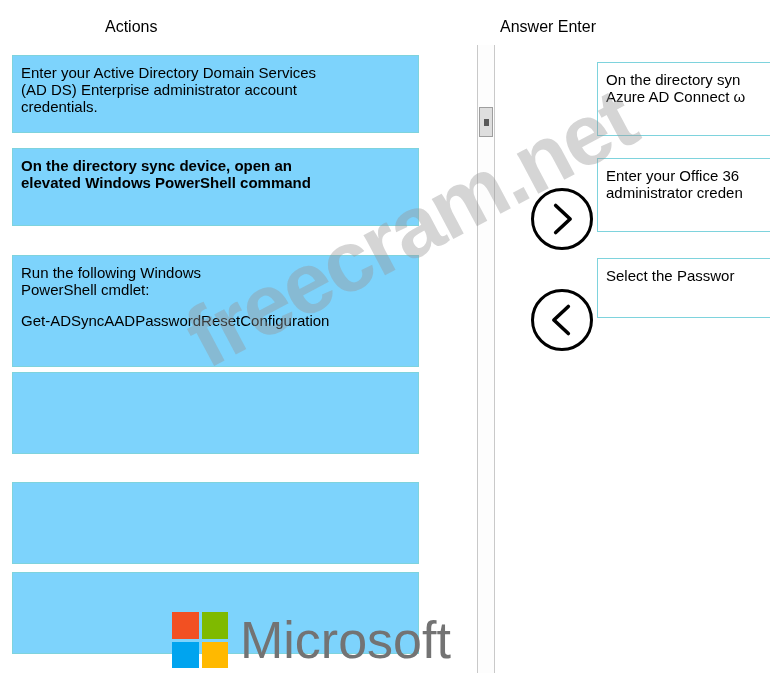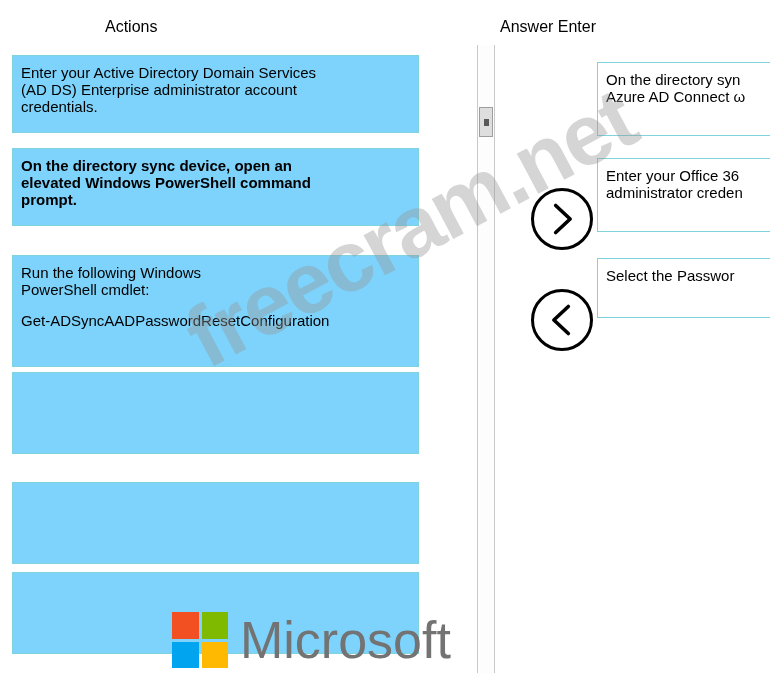--- a/index.html
+++ b/index.html
@@ -203,21 +203,20 @@
 
   <div class="action-box" id="action-box-0">
     <span class="line">Enter your Active Directory Domain Services</span>
     <span class="line">(AD DS) Enterprise administrator account</span>
     <span class="line">credentials.</span>
   </div>
 
   <div class="action-box" id="action-box-1">
     <span class="line">On the directory sync device, open an</span>
     <span class="line">elevated Windows PowerShell command</span>
-    <span class="line">prompt.</span>
   </div>
 
   <div class="action-box" id="action-box-2">
     <span class="line">Run the following Windows</span>
     <span class="line">PowerShell cmdlet:</span>
     <span class="spacer"></span>
     <span class="line">Get-ADSyncAADPasswordResetConfiguration</span>
   </div>
 
   <div class="action-box" id="action-box-3"></div>

